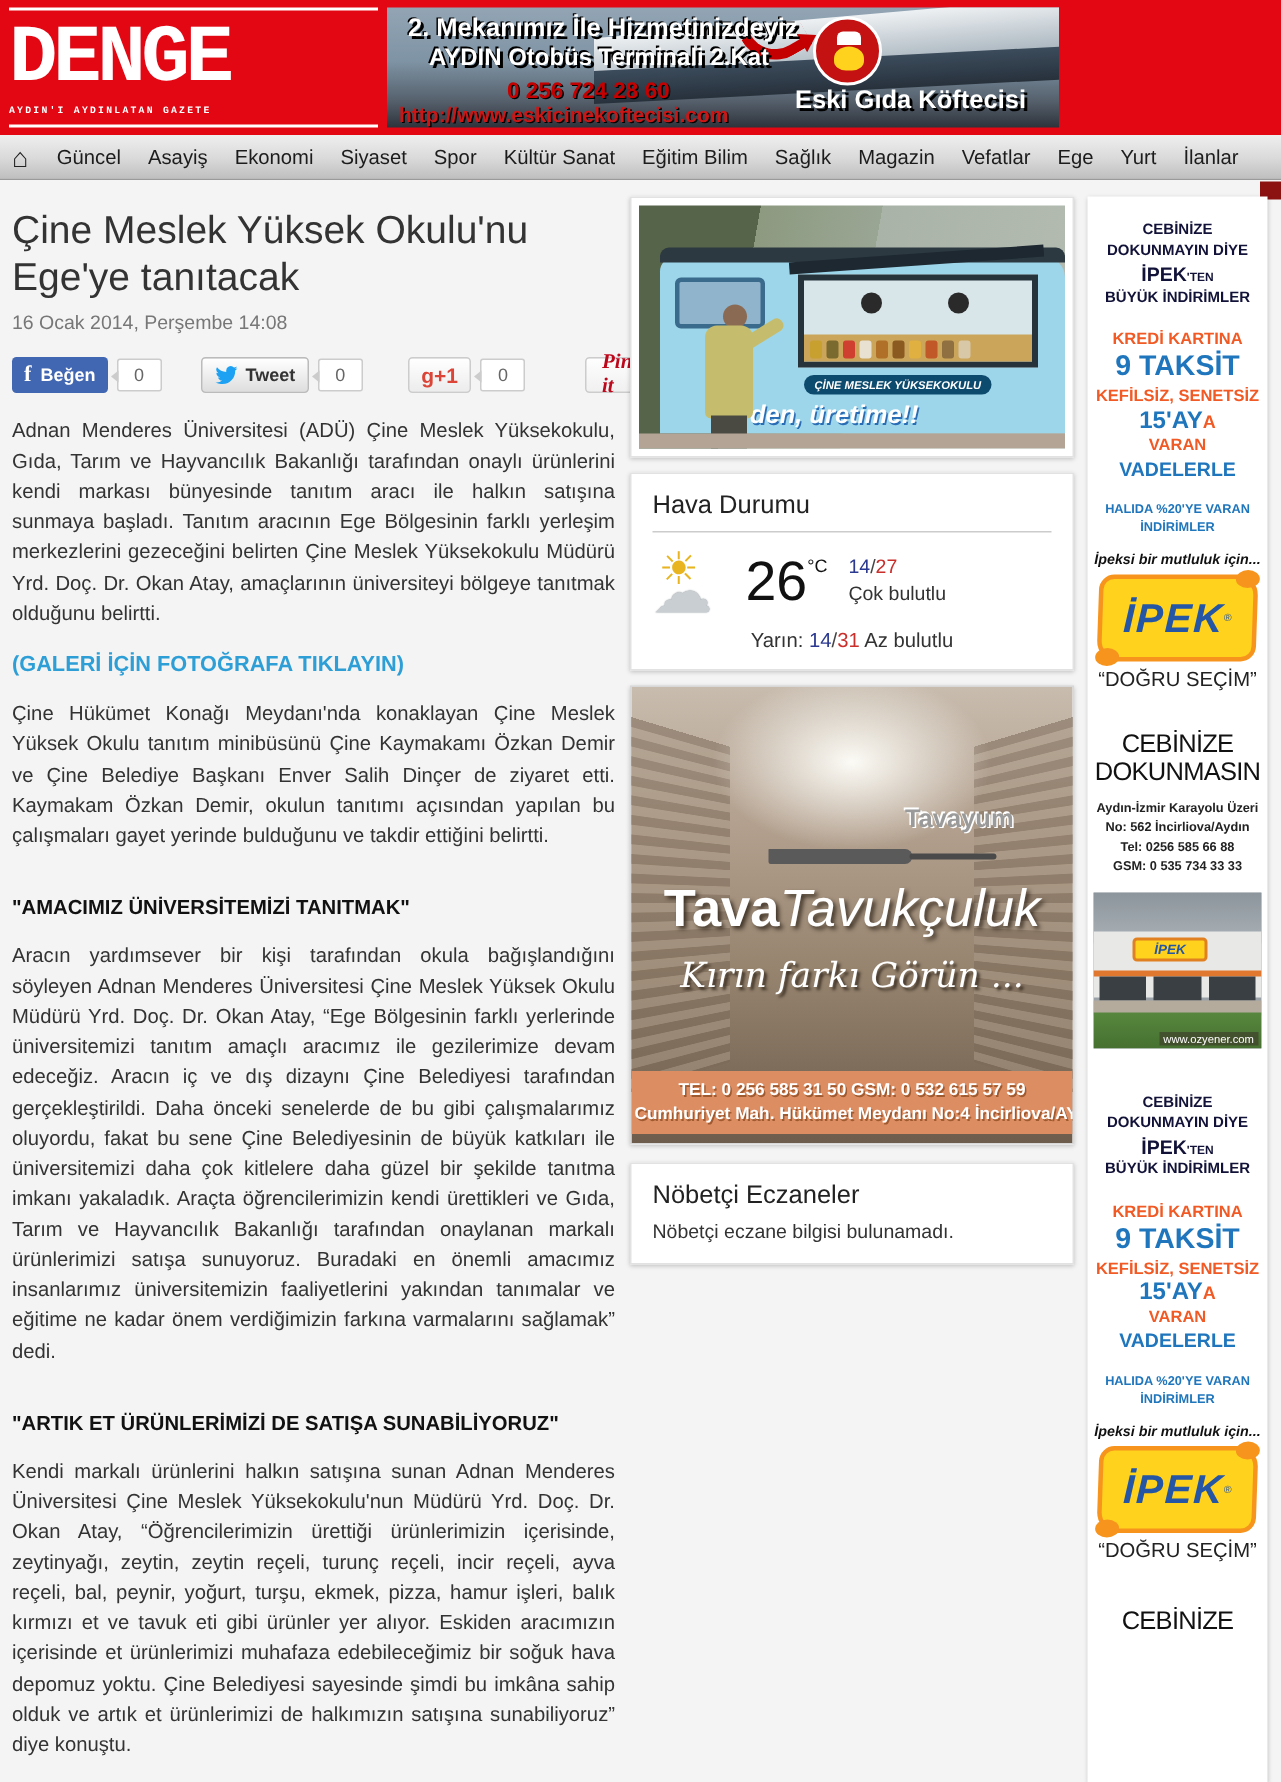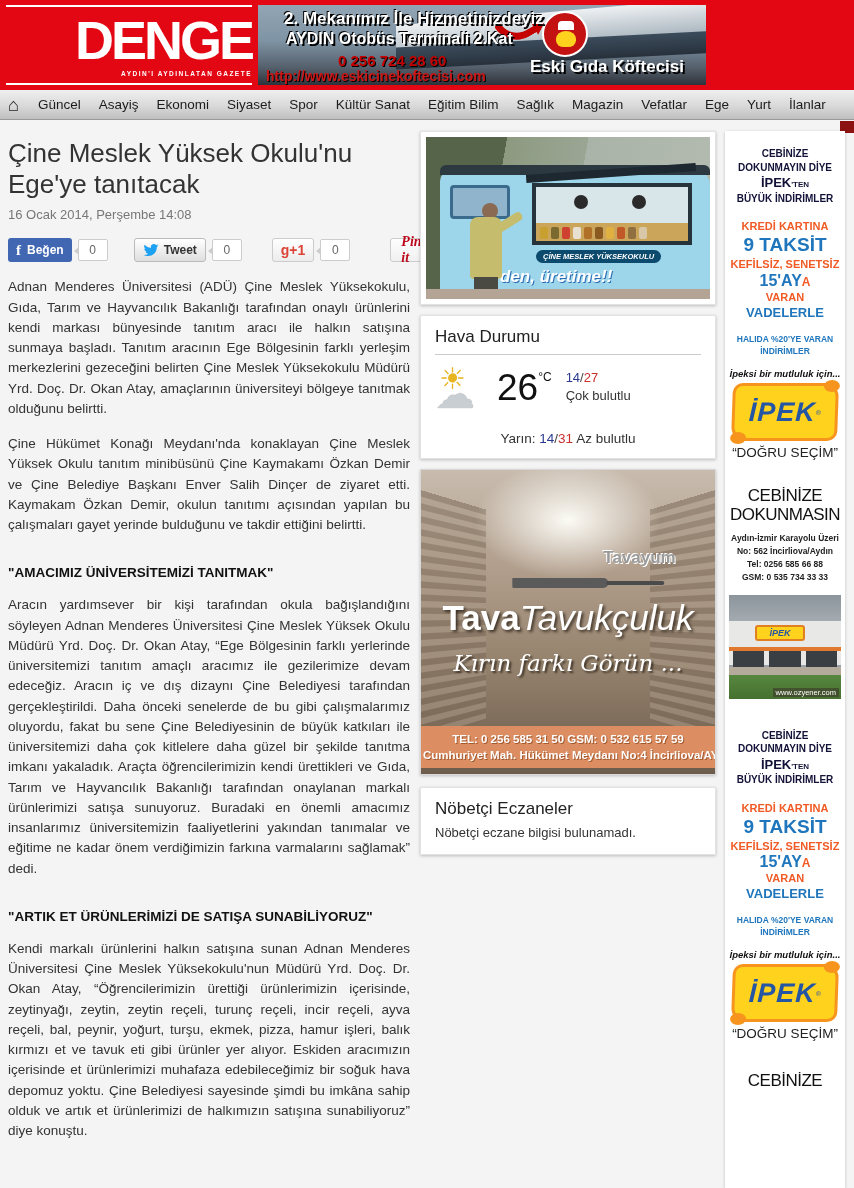--- a/index.html
+++ b/index.html
@@ -7,31 +7,31 @@
   body {
     position:relative; overflow:hidden;
     background:#f4f4f4;
     font-family:"Liberation Sans", sans-serif;
     color:#333;
   }
   
   .header { position:absolute; top:0; left:0; width:854px; height:90px; background:#e30613; }
   .logo-box { position:absolute; left:6px; top:5px; width:246px; height:80px;
     border-top:2px solid #fff; border-bottom:2px solid #fff;
-    display:flex; flex-direction:column; align-items:flex-end; justify-content:center; }
+    display:flex; flex-direction:column; align-items:flex-start; justify-content:center;font-family:Liberation Mono, monospace; }
   .logo-title { color:#fff; font-weight:bold; font-size:54px; letter-spacing:-3px; line-height:1; }
   .logo-sub { color:#fff; font-size:6.5px; font-weight:bold; letter-spacing:1.5px; margin-top:3px; }
   .banner { position:absolute; left:258px; top:5px; width:448px; height:80px; overflow:hidden; cursor:pointer;
     background:linear-gradient(180deg,#93a5b5 0%,#7e93a4 45%,#55606c 78%,#2e333b 100%); }
   .banner .roof { position:absolute; right:-20px; top:6px; width:330px; height:34px;
     background:linear-gradient(180deg,#eef1f3,#aab6bf); transform:skewY(-5deg); }
   .banner .glass { position:absolute; right:-10px; top:34px; width:320px; height:22px;
     background:linear-gradient(180deg,#3c4c5c,#27313c); transform:skewY(-3deg); }
   .banner-line1 { position:absolute; left:14px; top:4px; font-size:17px; font-weight:bold; color:#fff;
-    text-shadow:2px 2px 0 #000, -1px -1px 0 #000;margin-left:12px; }
+    text-shadow:2px 2px 0 #000, -1px -1px 0 #000; }
   .banner-line2 { position:absolute; left:28px; top:25px; font-size:16px; font-weight:bold; color:#fff;
     text-shadow:2px 2px 0 #000, -1px -1px 0 #000; }
   .banner-phone { position:absolute; left:80px; top:47px; font-size:15px; font-weight:bold; color:#c40000;
     text-shadow:1px 1px 0 #000; }
   .banner-url { position:absolute; left:8px; top:63px; font-size:14px; font-weight:bold; color:#cc1616;
     text-shadow:1px 1px 0 #000; }
   .banner-brand { position:absolute; right:22px; bottom:8px; font-size:17px; font-weight:bold; color:#fff;
     text-shadow:2px 2px 0 #000; }
   .chef-badge { position:absolute; right:118px; top:6px; width:46px; height:46px; border-radius:50%;
     background:#c41111; border:2px solid #fff; }
@@ -98,21 +98,21 @@
   .w-rule { border:none; border-top:1px solid #ccc; margin:7px 0 10px; }
   .w-main { display:flex; align-items:center; }
   .w-icon { position:relative; width:52px; height:44px; flex:0 0 52px; }
   .w-sun { position:absolute; left:4px; top:-4px; font-size:30px; color:#e8b420; }
   .w-cloud { position:absolute; left:0px; top:6px; font-size:40px; color:#c9ced2; text-shadow:0 0 1px #8a8f93; }
   .w-temp { font-size:37px; color:#111; margin-left:10px; line-height:1; }
   .w-unit { font-size:12px; color:#111; vertical-align:top; position:relative; top:2px; }
   .w-right { margin-left:14px; font-size:13px; line-height:1.35; }
   .min { color:#2b3990; } .max { color:#c9302c; } .sep { color:#444; }
   .w-desc { color:#333; }
-  .w-tomorrow { text-align:center; font-size:13.5px; margin-top:22px; color:#333; }
+  .w-tomorrow { text-align:center; font-size:13.5px; margin-top:10px; color:#333; }
   
   .tava-card { position:relative; margin-top:10px; width:296px; height:306px; overflow:hidden; cursor:pointer;
     border:1px solid #d8d8d8; box-shadow:0 1px 3px rgba(0,0,0,.22);
     background:linear-gradient(180deg,#c8bcae 0%,#b3a08e 30%,#96846f 62%,#6d5c4c 100%); }
   .tava-glow { position:absolute; left:50%; top:-20px; width:220px; height:140px; transform:translateX(-50%);
     background:radial-gradient(ellipse at center, rgba(255,255,250,.95) 0%, rgba(255,255,250,0) 60%); }
   .cage { position:absolute; top:30px; width:90px; height:230px; opacity:.55;
     background:repeating-linear-gradient(180deg,#7c6a58 0 6px,#a89684 6px 12px); }
   .cage.l { left:-12px; transform:perspective(300px) rotateY(38deg); }
   .cage.r { right:-12px; transform:perspective(300px) rotateY(-38deg); }
@@ -230,20 +230,21 @@
         </svg>
       <span>Tweet</span>
     </span>
     <span class="count">0</span>
     <span class="btn gp-btn">g+1</span>
     <span class="count">0</span>
     <span class="btn pin-btn">Pin it</span>
   </div>
 
   <p class="para">Adnan Menderes Üniversitesi (ADÜ) Çine Meslek Yüksekokulu, Gıda, Tarım ve Hayvancılık Bakanlığı tarafından onaylı ürünlerini kendi markası bünyesinde tanıtım aracı ile halkın satışına sunmaya başladı. Tanıtım aracının Ege Bölgesinin farklı yerleşim merkezlerini gezeceğini belirten Çine Meslek Yüksekokulu Müdürü Yrd. Doç. Dr. Okan Atay, amaçlarının üniversiteyi bölgeye tanıtmak olduğunu belirtti.</p>
+  <div class="gallery-link">(GALERİ İÇİN FOTOĞRAFA TIKLAYIN)</div>
   <p class="para">Çine Hükümet Konağı Meydanı'nda konaklayan Çine Meslek Yüksek Okulu tanıtım minibüsünü Çine Kaymakamı Özkan Demir ve Çine Belediye Başkanı Enver Salih Dinçer de ziyaret etti. Kaymakam Özkan Demir, okulun tanıtımı açısından yapılan bu çalışmaları gayet yerinde bulduğunu ve takdir ettiğini belirtti.</p>
   <h3 class="sec-head">"AMACIMIZ ÜNİVERSİTEMİZİ TANITMAK"</h3>
   <p class="para">Aracın yardımsever bir kişi tarafından okula bağışlandığını söyleyen Adnan Menderes Üniversitesi Çine Meslek Yüksek Okulu Müdürü Yrd. Doç. Dr. Okan Atay, “Ege Bölgesinin farklı yerlerinde üniversitemizi tanıtım amaçlı aracımız ile gezilerimize devam edeceğiz. Aracın iç ve dış dizaynı Çine Belediyesi tarafından gerçekleştirildi. Daha önceki senelerde de bu gibi çalışmalarımız oluyordu, fakat bu sene Çine Belediyesinin de büyük katkıları ile üniversitemizi daha çok kitlelere daha güzel bir şekilde tanıtma imkanı yakaladık. Araçta öğrencilerimizin kendi ürettikleri ve Gıda, Tarım ve Hayvancılık Bakanlığı tarafından onaylanan markalı ürünlerimizi satışa sunuyoruz. Buradaki en önemli amacımız insanlarımız üniversitemizin faaliyetlerini yakından tanımalar ve eğitime ne kadar önem verdiğimizin farkına varmalarını sağlamak” dedi.</p>
   <h3 class="sec-head">"ARTIK ET ÜRÜNLERİMİZİ DE SATIŞA SUNABİLİYORUZ"</h3>
   <p class="para">Kendi markalı ürünlerini halkın satışına sunan Adnan Menderes Üniversitesi Çine Meslek Yüksekokulu'nun Müdürü Yrd. Doç. Dr. Okan Atay, “Öğrencilerimizin ürettiği ürünlerimizin içerisinde, zeytinyağı, zeytin, zeytin reçeli, turunç reçeli, incir reçeli, ayva reçeli, bal, peynir, yoğurt, turşu, ekmek, pizza, hamur işleri, balık kırmızı et ve tavuk eti gibi ürünler yer alıyor. Eskiden aracımızın içerisinde et ürünlerimizi muhafaza edebileceğimiz bir soğuk hava depomuz yoktu. Çine Belediyesi sayesinde şimdi bu imkâna sahip olduk ve artık et ürünlerimizi de halkımızın satışına sunabiliyoruz” diye konuştu.</p>
 
 </div>
 
 <div class="mid-col">
 

